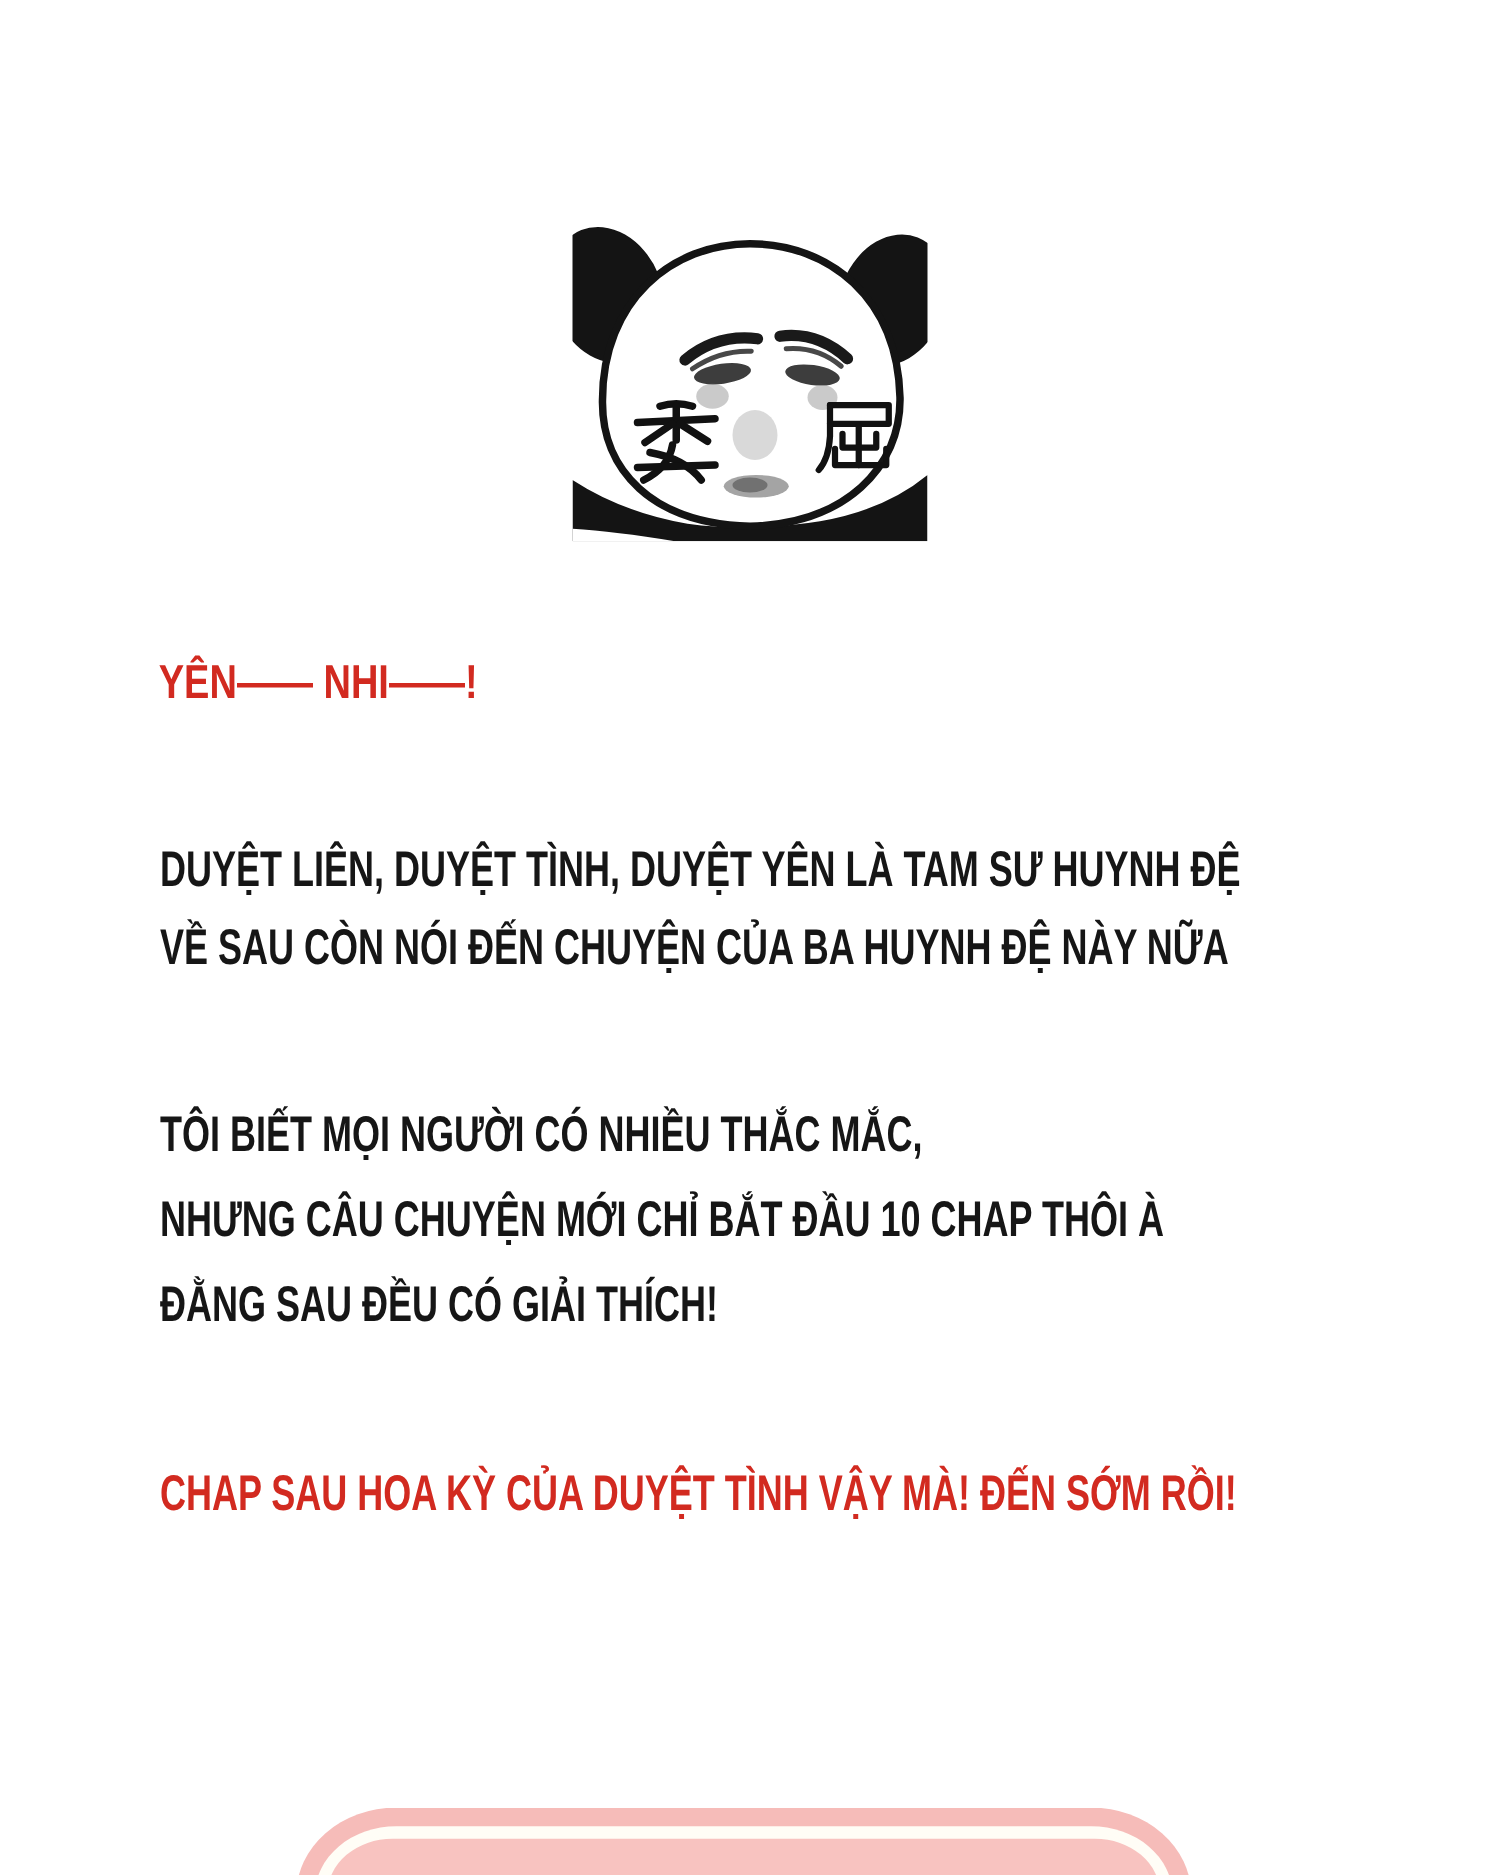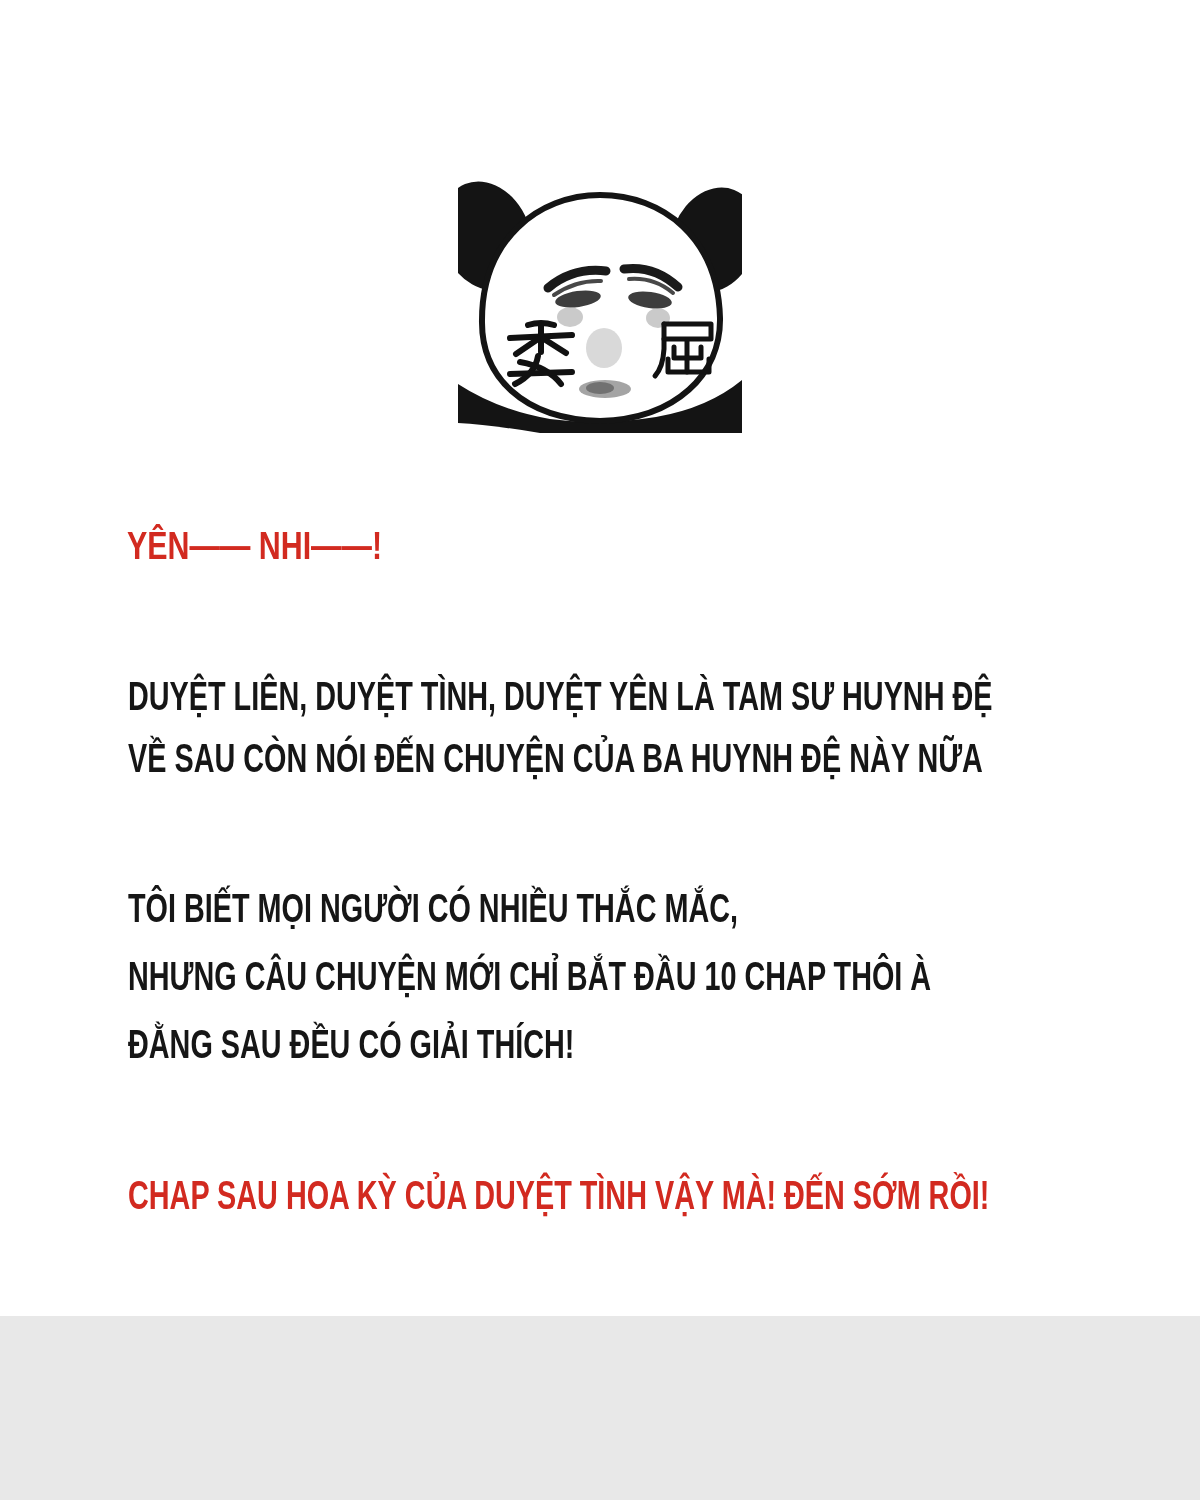--- a/index.html
+++ b/index.html
@@ -7,21 +7,21 @@
     --ink:#161616;
     --panel_fill:#f8c3c0;
     --panel_border:#f6bcb9;
     --panel_gap:#fffdf6;
     --page_bg:#ffffff;
   }
   html,body{margin:0;padding:0;}
   body{background:#e8e8e8;font-family:"Liberation Sans","DejaVu Sans",sans-serif;}
   .page{
     position:relative;
-    width:1200px;height:1316px;
+    width:1200px;height:1500px;
     background:var(--page_bg);
     overflow:hidden;
     margin:0 auto;
   }
   .meme{
     position:absolute;
     left:458px;top:178px;
     width:284px;height:255px;
   }
   .comic-line{

